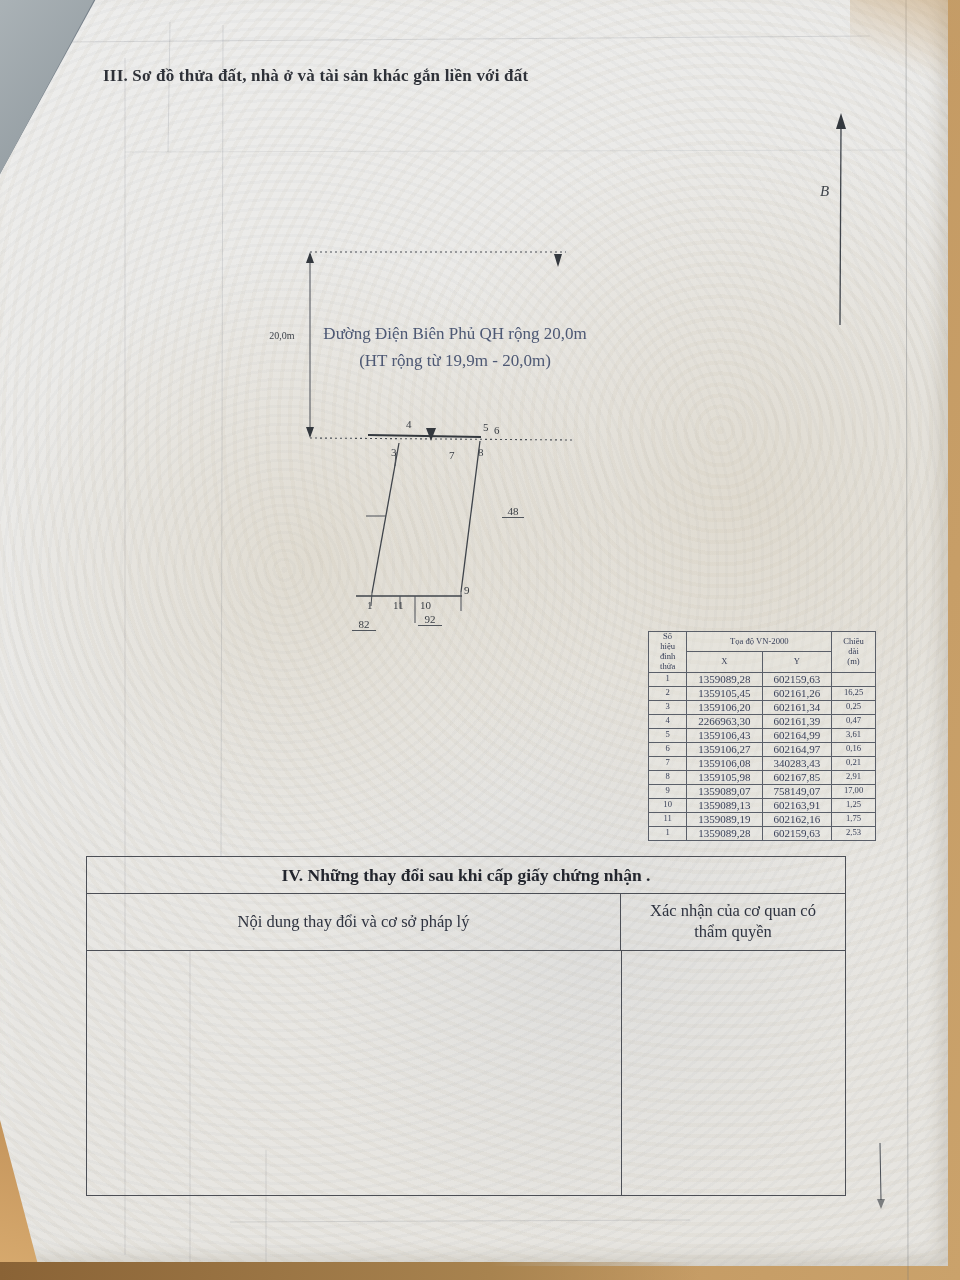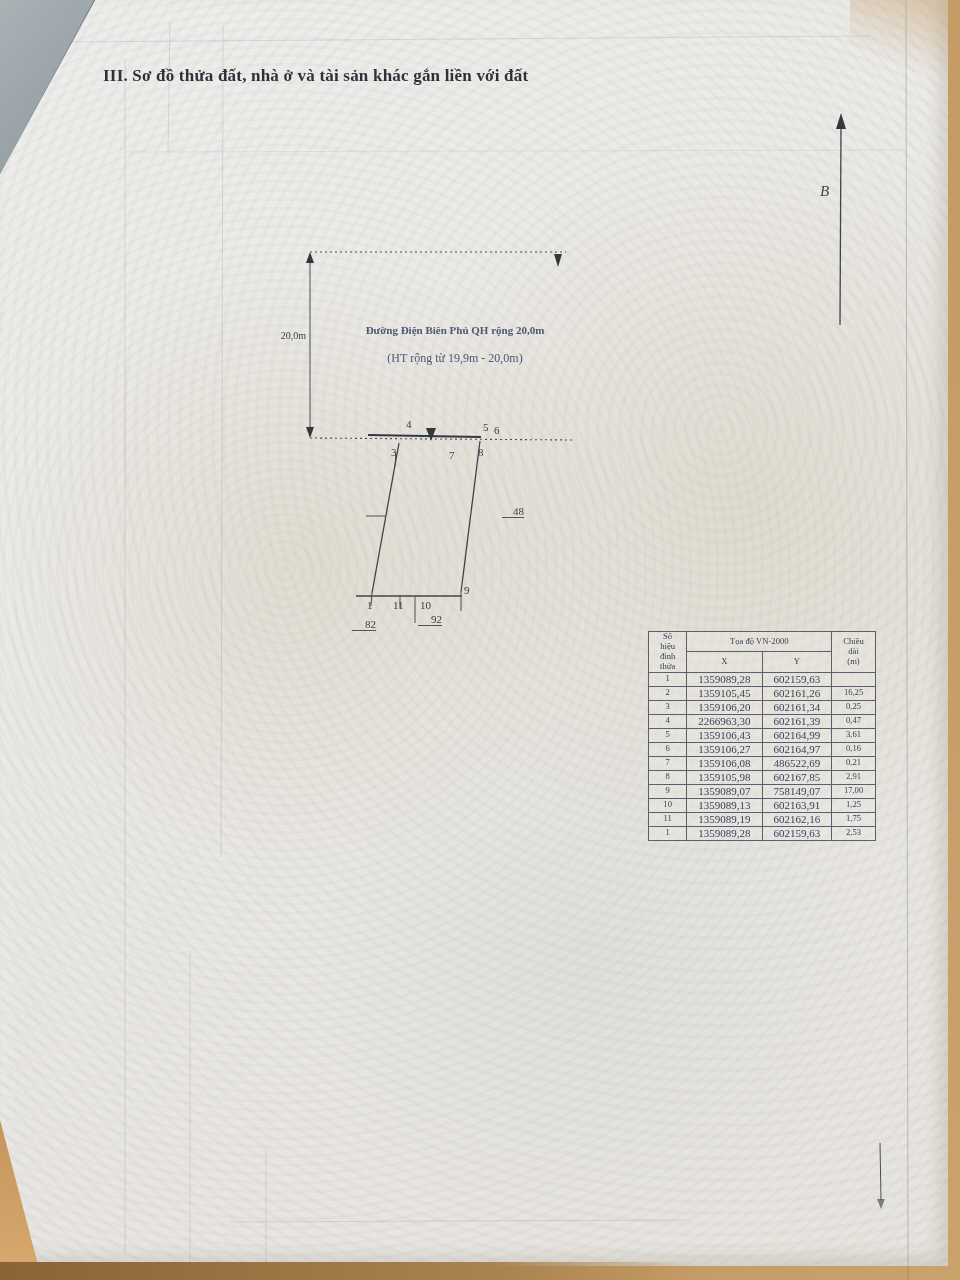--- a/index.html
+++ b/index.html
@@ -49,25 +49,25 @@
   .crease{stroke:rgba(90,95,105,.16);stroke-width:1;}
   .crease-light{stroke:rgba(90,95,105,.10);stroke-width:1;}
   .pageline{stroke:rgba(110,115,122,.38);stroke-width:1;}
 
   .abs{position:absolute;}
   .sec3-title{
     left:103px;top:66px;width:600px;
     font-weight:bold;font-size:17px;letter-spacing:.2px;color:#2e3138;
   }
   .north-b{left:820px;top:183px;font-size:15px;font-style:italic;color:#3e434a;}
-  .road-1{left:318px;top:324px;width:274px;text-align:center;font-size:11px;color:#4d5874;font-weight:bold;}
-  .road-2{left:318px;top:351px;width:274px;text-align:center;font-size:12px;color:#4d5874;}
-  .dim-label{left:258px;top:330px;width:48px;text-align:right;font-size:10px;color:#3e434a;}
+  .road-1{left:318px;top:324px;width:274px;text-align:center;font-size:17px;color:#4d5874;}
+  .road-2{left:318px;top:351px;width:274px;text-align:center;font-size:17px;color:#4d5874;}
+  .dim-label{left:258px;top:330px;width:48px;text-align:center;font-size:10px;color:#3e434a;}
   .vx{font-size:11px;color:#383d44;}
-  .adj{font-size:11px;color:#383d44;border-bottom:1px solid #51565d;text-align:right;}
+  .adj{font-size:11px;color:#383d44;border-bottom:1px solid #51565d;text-align:center;}
 
   table.coord{
     position:absolute;left:648px;top:631px;width:193px;
     border-collapse:collapse;font-size:8.6px;color:#39415a;
     background:rgba(236,235,230,.35);
   }
   table.coord th,table.coord td{
     border:1px solid #5a5f69;padding:0 11px;text-align:center;
     font-weight:normal;line-height:1.15;
   }
@@ -214,21 +214,21 @@
         </tr>
         <tr>
           <td class="c-id">6</td>
           <td class="c-x">1359106,27</td>
           <td class="c-y">602164,97</td>
           <td class="c-len">0,16</td>
         </tr>
         <tr>
           <td class="c-id">7</td>
           <td class="c-x">1359106,08</td>
-          <td class="c-y">486522,69</td>
+          <td class="c-y">340283,43</td>
           <td class="c-len">0,21</td>
         </tr>
         <tr>
           <td class="c-id">8</td>
           <td class="c-x">1359105,98</td>
           <td class="c-y">602167,85</td>
           <td class="c-len">2,91</td>
         </tr>
         <tr>
           <td class="c-id">9</td>
@@ -250,19 +250,30 @@
         </tr>
         <tr>
           <td class="c-id">1</td>
           <td class="c-x">1359089,28</td>
           <td class="c-y">602159,63</td>
           <td class="c-len">2,53</td>
         </tr>
       </tbody>
   </table>
 
+  <div class="sec4">
+    <div class="sec4-title">IV. Những thay đổi sau khi cấp giấy chứng nhận .</div>
+    <div class="sec4-head">
+      <div class="sec4-left">Nội dung thay đổi và cơ sở pháp lý</div>
+      <div class="sec4-right">Xác nhận của cơ quan có thẩm quyền</div>
+    </div>
+    <div class="sec4-body">
+      <div class="sec4-bodyleft"></div>
+      <div class="sec4-bodyright"></div>
+    </div>
+  </div>
 
 </div>
 
 <div class="corner-doc"></div>
 <div class="wood-bl"></div>
 <div class="wood-bottom"></div>
 <div class="wood-tr"></div>
 
 </body></html>

